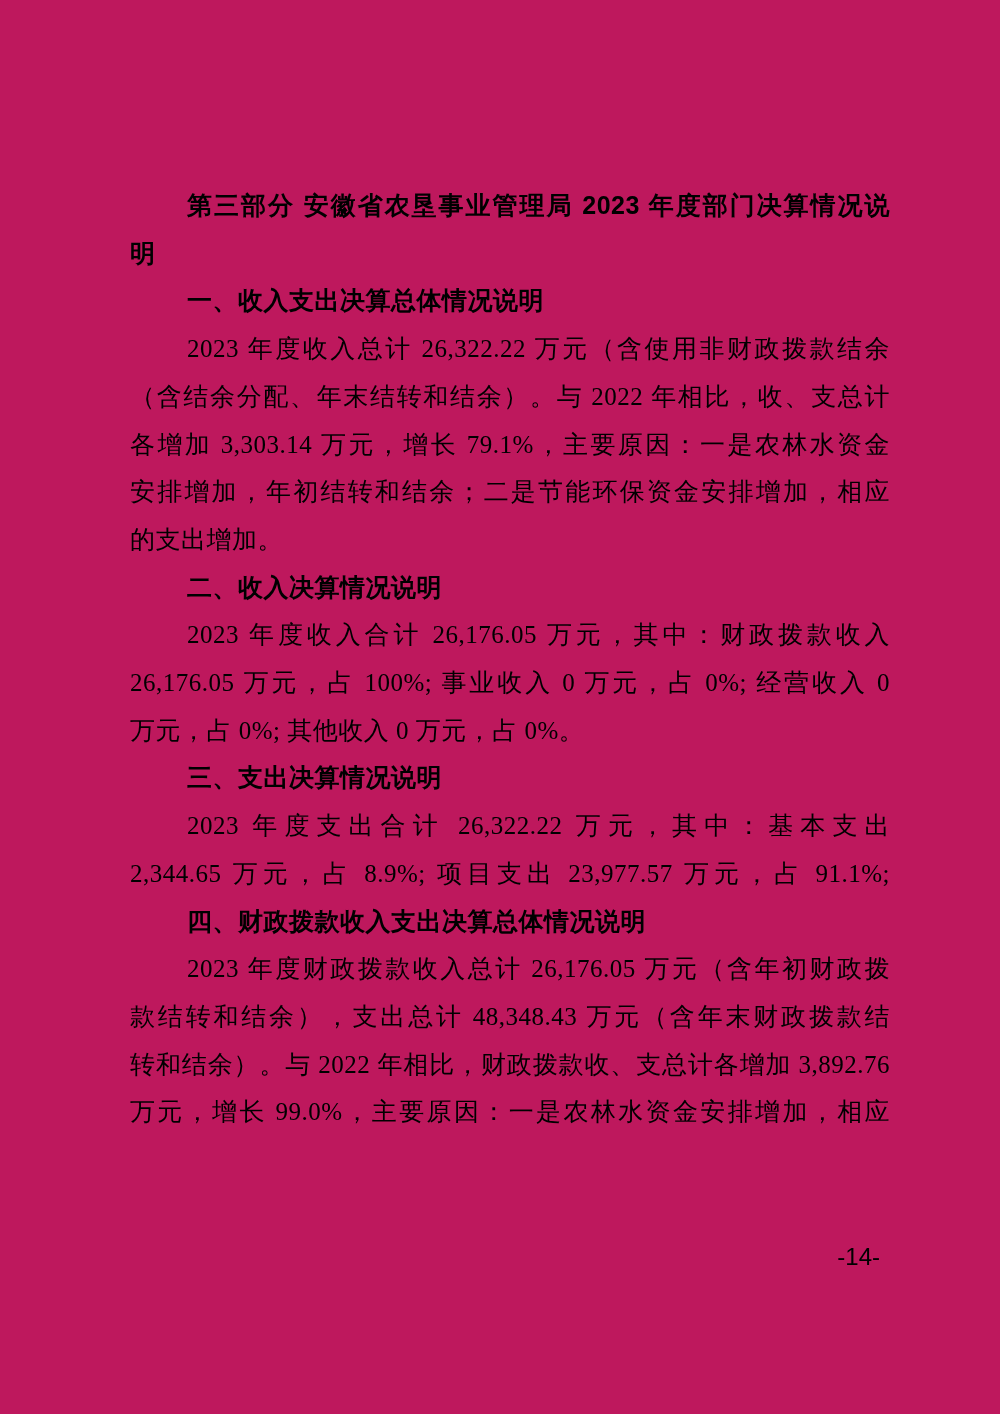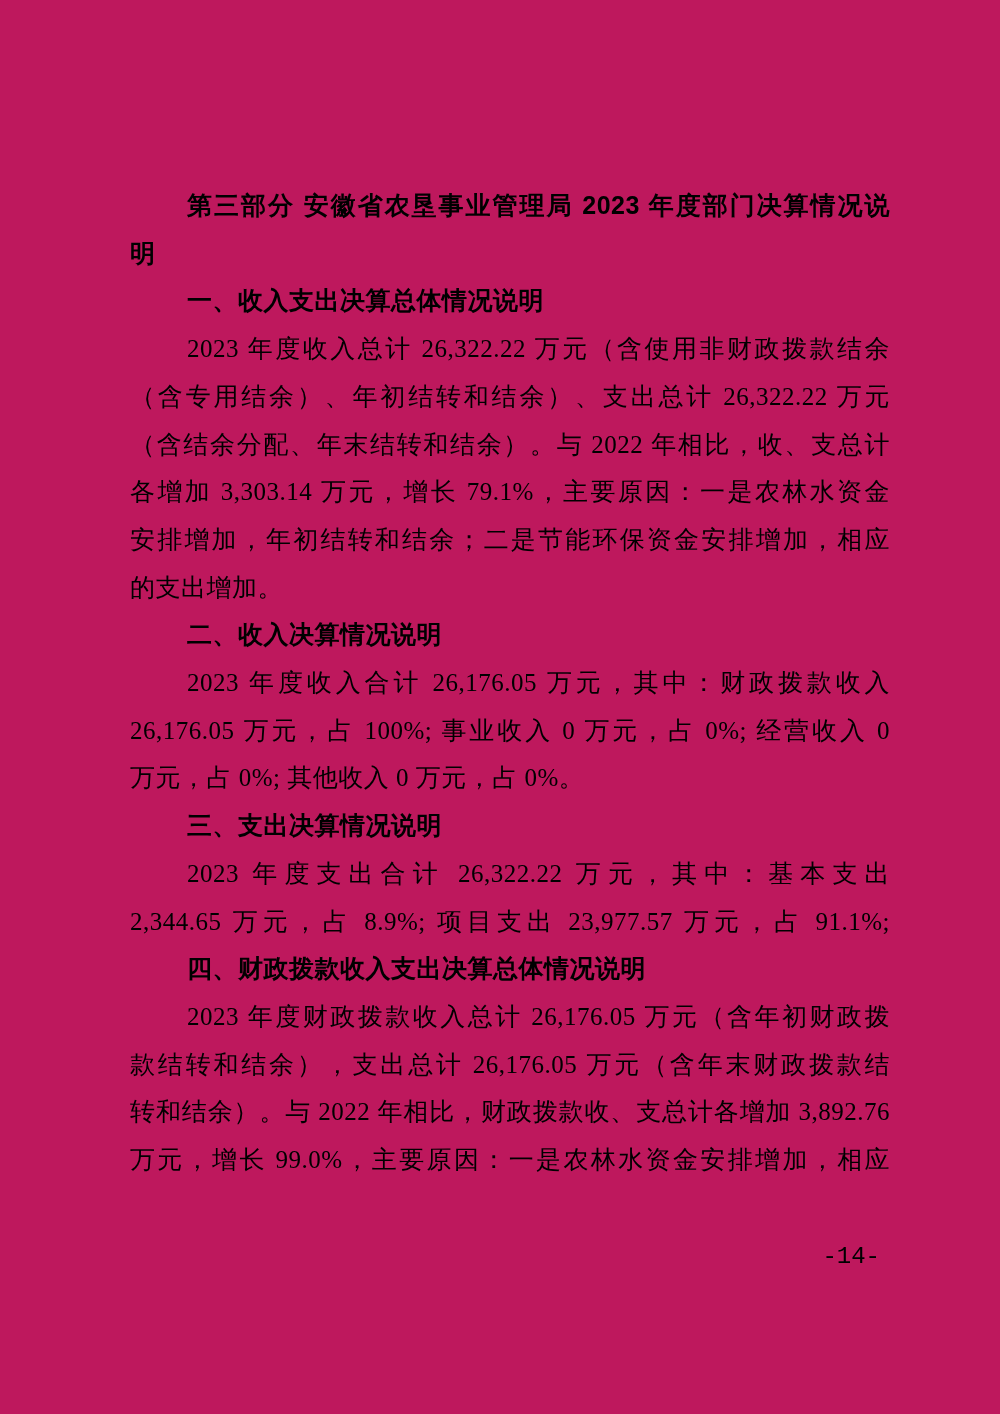--- a/index.html
+++ b/index.html
@@ -38,52 +38,51 @@
   .title-line, .heading-line {
     font-weight: 700;
     font-family: "Liberation Sans", "DejaVu Sans", sans-serif;
   }
   .page-number {
     position: absolute;
     top: 1242px;
     right: 120px;
     font-size: 24px;
     line-height: 30px;
-    font-family: Liberation Mono, monospace;
+    font-family: Liberation Sans, sans-serif;
     color: #000000;
   }
 </style>
 </head>
 <body>
 
 <div class="page">
   <div class="content">
 
     <div class="line title-line indent fill">第三部分 安徽省农垦事业管理局 2023 年度部门决算情况说</div>
     <div class="line title-line">明</div>
 
     <div class="line heading-line indent">一、收入支出决算总体情况说明</div>
     <div class="line indent fill">2023 年度收入总计 26,322.22 万元（含使用非财政拨款结余</div>
-    <div class="line fill">（含专用结余）、年初结转和结余）、支出总计 26,322.22 万元</div>
     <div class="line fill">（含结余分配、年末结转和结余）。与 2022 年相比，收、支总计</div>
     <div class="line fill">各增加 3,303.14 万元，增长 79.1%，主要原因：一是农林水资金</div>
     <div class="line fill">安排增加，年初结转和结余；二是节能环保资金安排增加，相应</div>
     <div class="line">的支出增加。</div>
 
     <div class="line heading-line indent">二、收入决算情况说明</div>
     <div class="line indent fill">2023 年度收入合计 26,176.05 万元，其中：财政拨款收入</div>
     <div class="line fill">26,176.05 万元，占 100%; 事业收入 0 万元，占 0%; 经营收入 0</div>
     <div class="line">万元，占 0%; 其他收入 0 万元，占 0%。</div>
 
     <div class="line heading-line indent">三、支出决算情况说明</div>
     <div class="line indent fill">2023 年度支出合计 26,322.22 万元，其中：基本支出</div>
     <div class="line fill">2,344.65 万元，占 8.9%; 项目支出 23,977.57 万元，占 91.1%;</div>
 
     <div class="line heading-line indent">四、财政拨款收入支出决算总体情况说明</div>
     <div class="line indent fill">2023 年度财政拨款收入总计 26,176.05 万元（含年初财政拨</div>
-    <div class="line fill">款结转和结余），支出总计 26,176.05 万元（含年末财政拨款结</div>
+    <div class="line fill">款结转和结余），支出总计 48,348.43 万元（含年末财政拨款结</div>
     <div class="line fill">转和结余）。与 2022 年相比，财政拨款收、支总计各增加 3,892.76</div>
     <div class="line fill">万元，增长 99.0%，主要原因：一是农林水资金安排增加，相应</div>
 
   </div>
 
   <div class="page-number">-14-</div>
 </div>
 
 </body></html>

